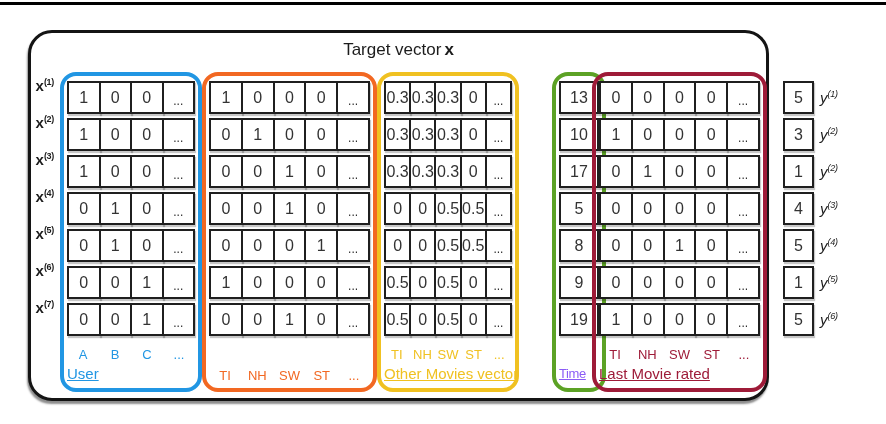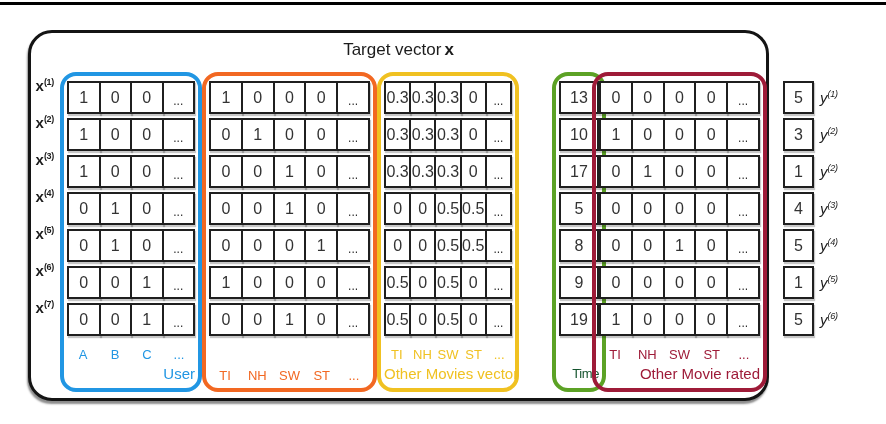--- a/index.html
+++ b/index.html
@@ -41,21 +41,21 @@
   .grow{display:flex;height:33px;margin-bottom:4px;}
   .cell{
     flex:1;height:33px;box-sizing:border-box;border:2px solid #1f1f1f;background:#fff;
     margin-left:-2px;display:flex;align-items:center;justify-content:center;
     font-size:16px;color:#333;box-shadow:1px 2px 1px rgba(0,0,0,0.22);
   }
   .grow .cell:first-child{margin-left:0;}
   .cell.dots{font-size:12px;color:#2a2a2a;padding-top:6px;}
   .letters{margin-top:auto;display:flex;height:17px;}
   .letter{flex:1;text-align:center;font-size:13px;line-height:17px;white-space:nowrap;}
-  .gname{text-align:right;font-size:15px;line-height:19px;margin:1px 0 1px 0;white-space:nowrap;}
+  .gname{text-align:left;font-size:15px;line-height:19px;margin:1px 0 1px 0;white-space:nowrap;text-decoration:underline;}
   .bk-time .gname{font-size:13px;letter-spacing:-0.4px;}
   
   .targets{position:absolute;left:783px;top:81px;width:84px;}
   .trow{display:flex;align-items:center;height:33px;margin-bottom:4px;}
   .tbox{
     width:31px;height:33px;box-sizing:border-box;border:2px solid #1f1f1f;background:#fff;
     display:flex;align-items:center;justify-content:center;font-size:16px;color:#333;
     box-shadow:1px 2px 1px rgba(0,0,0,0.22);
   }
   .tlabel{margin-left:6px;font-size:15px;color:#1c1c1c;white-space:nowrap;font-style:italic;}
@@ -274,21 +274,21 @@
           <div class="grow">
             <div class="cell">8</div>
           </div>
           <div class="grow">
             <div class="cell">9</div>
           </div>
           <div class="grow">
             <div class="cell">19</div>
           </div>
         </div>
-        <div class="gname" style="margin-top: auto; color: #14532d;">Time</div>
+        <div class="gname" style="margin-top: auto; color: #8b5cf6;">Time</div>
       </div>
       <div class="bracket bk-last" style="border-color: rgb(158, 27, 56);">
         <div class="grows">
           <div class="grow">
             <div class="cell">0</div>
             <div class="cell">0</div>
             <div class="cell">0</div>
             <div class="cell">0</div>
             <div class="cell dots">...</div>
           </div>
@@ -335,21 +335,21 @@
             <div class="cell dots">...</div>
           </div>
         </div>
         <div class="letters" style="color: rgb(158, 27, 56);">
           <div class="letter">TI</div>
           <div class="letter">NH</div>
           <div class="letter">SW</div>
           <div class="letter">ST</div>
           <div class="letter">...</div>
         </div>
-        <div class="gname" style="color: rgb(158, 27, 56);">Other Movie rated</div>
+        <div class="gname" style="color: rgb(158, 27, 56);">Last Movie rated</div>
       </div>
     </div>
 
   <div id="targets" class="targets">
       <div class="trow">
         <div class="tbox">5</div>
         <div class="tlabel"><span>y</span><span class="suptext">(1)</span></div>
       </div>
       <div class="trow">
         <div class="tbox">3</div>

